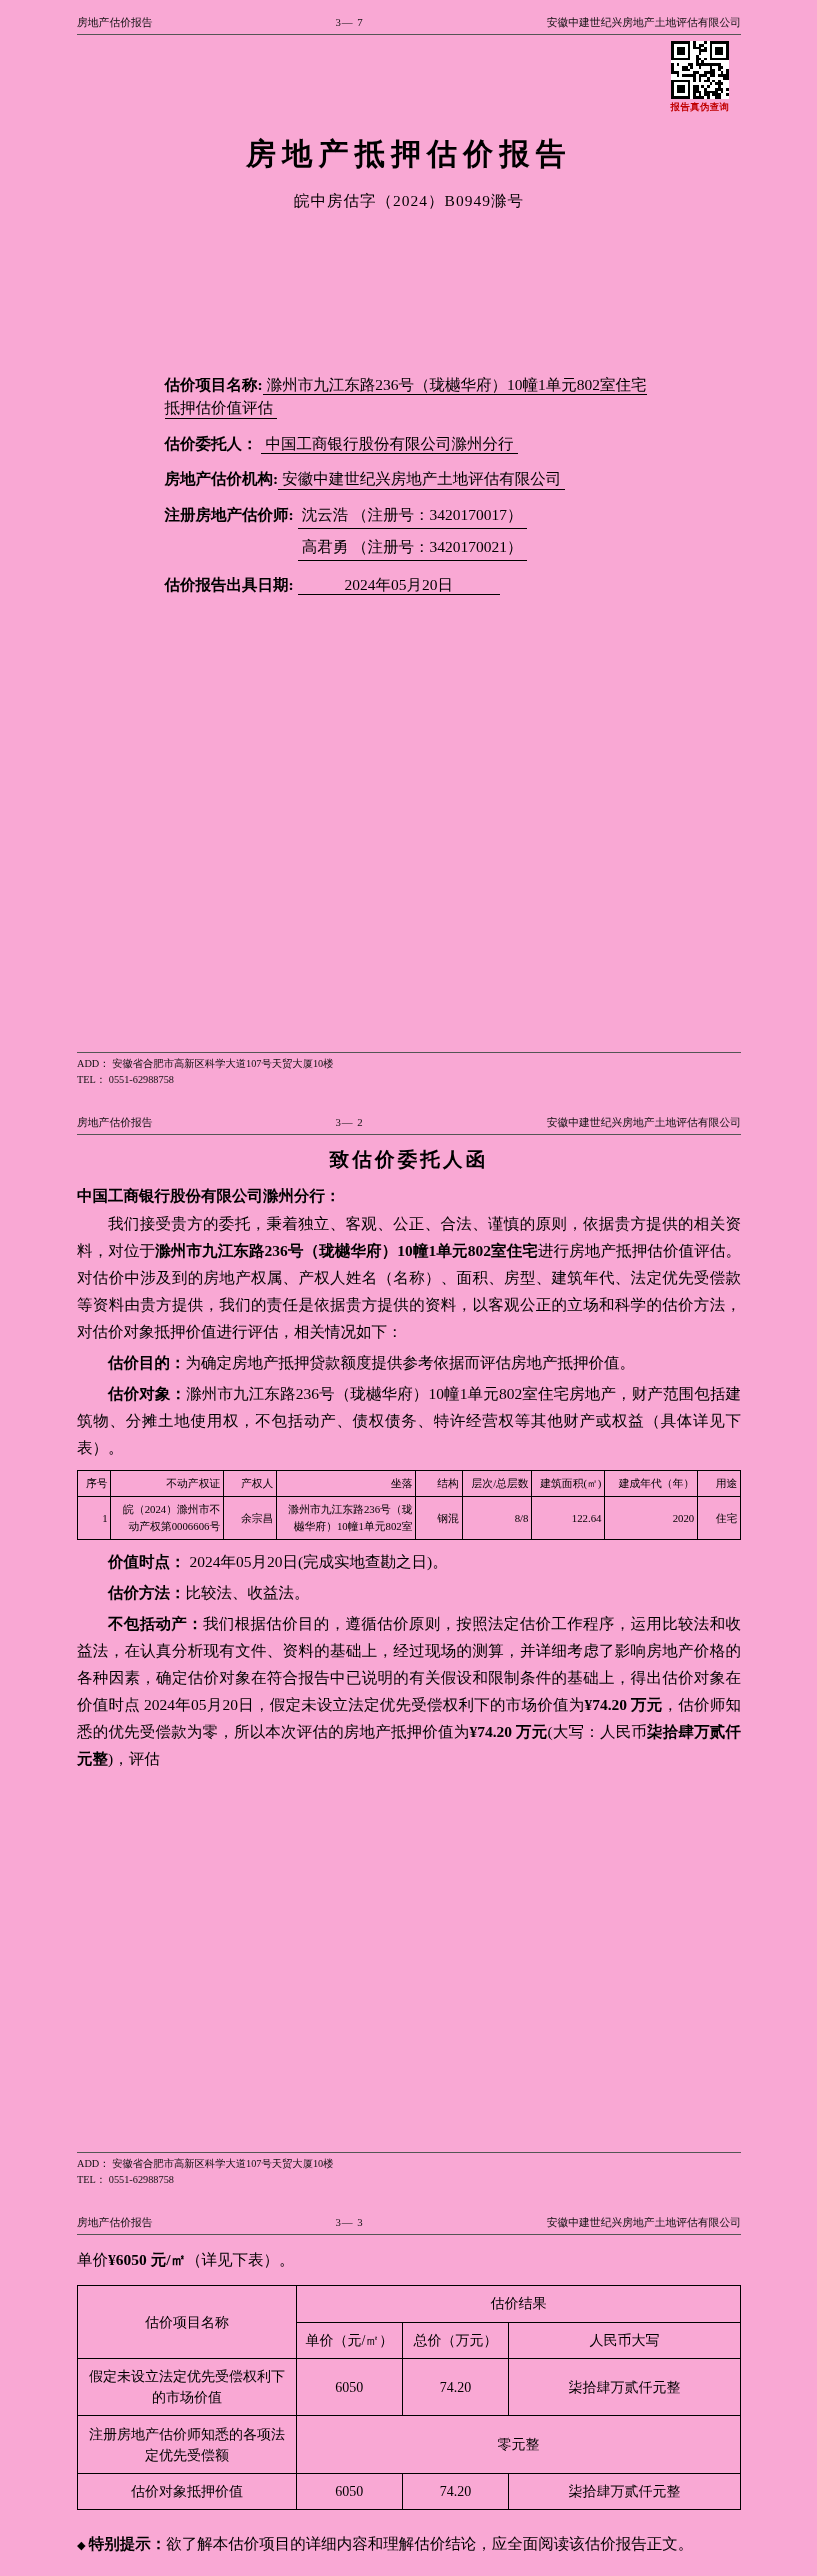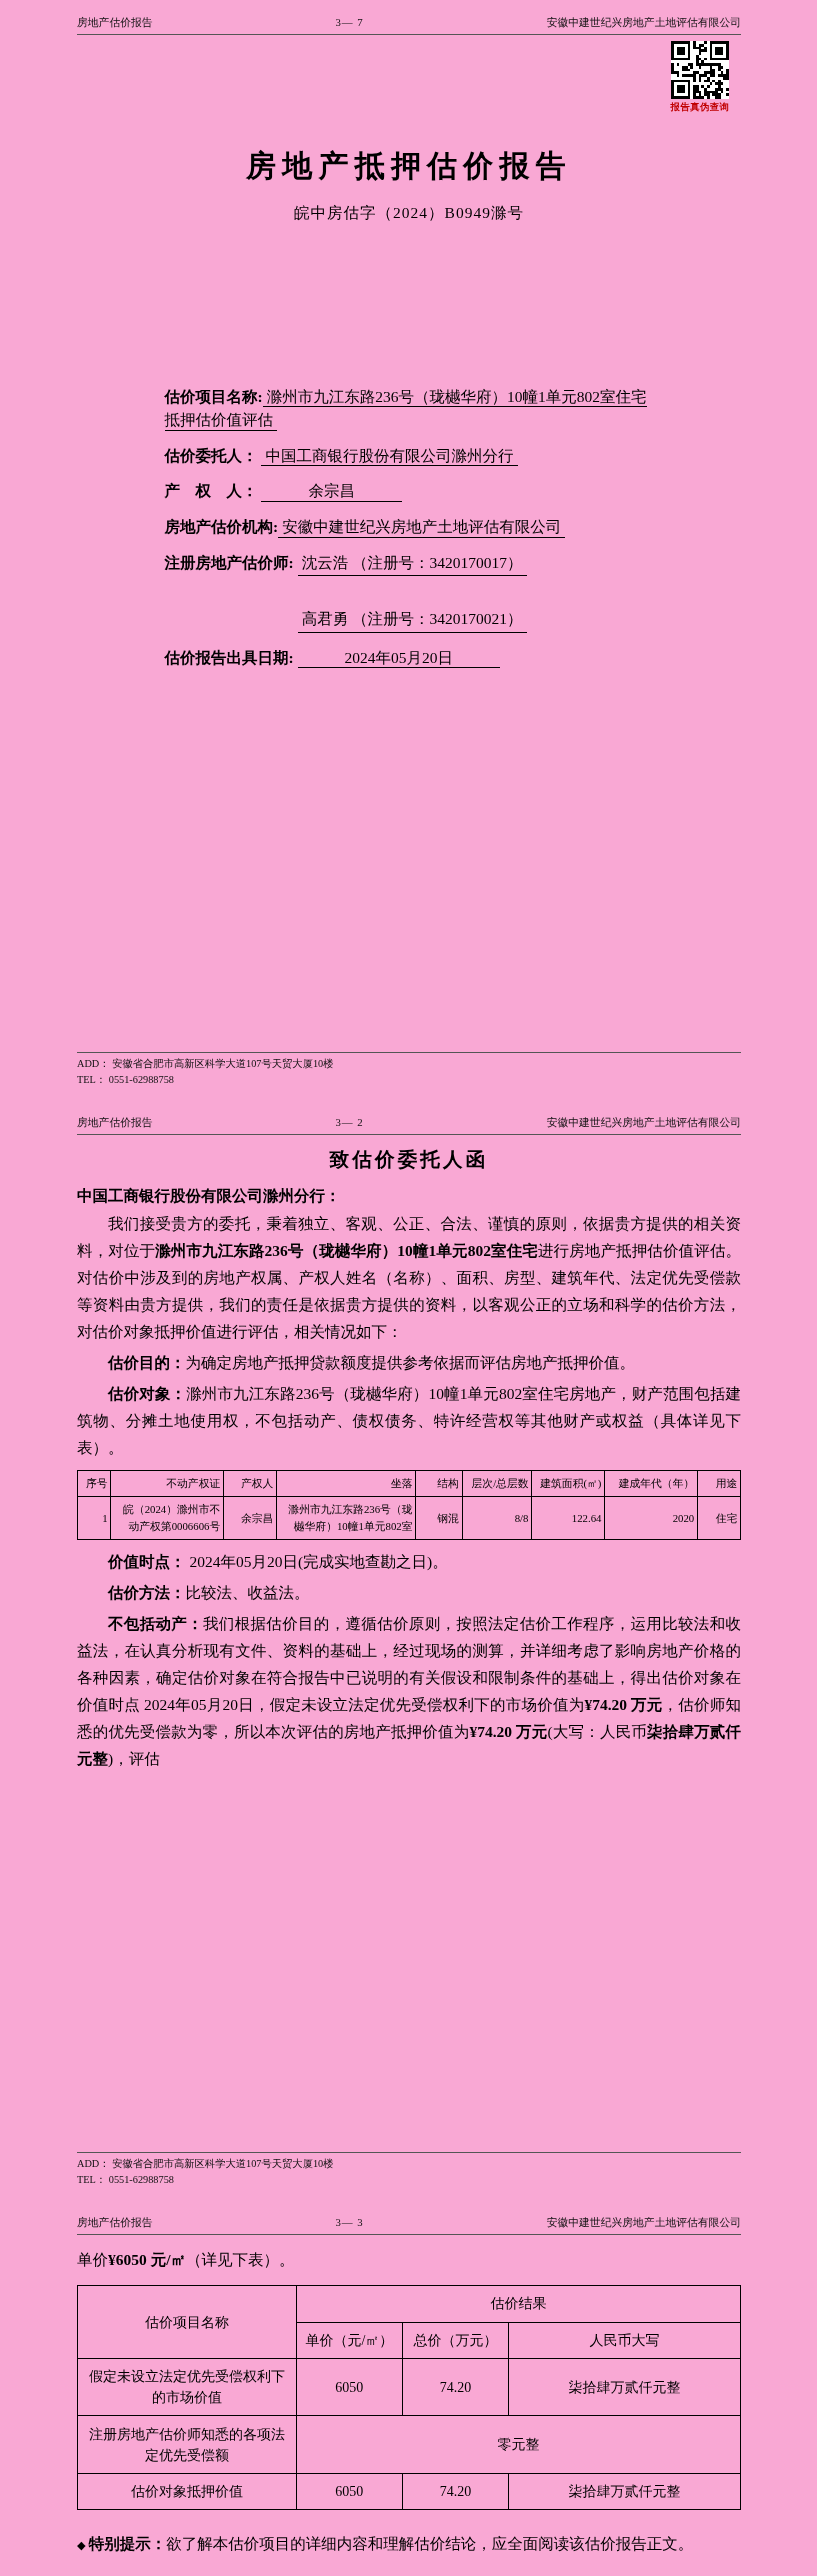--- a/index.html
+++ b/index.html
@@ -5,28 +5,28 @@
   *{margin:0;padding:0;box-sizing:border-box}
   html,body{background:#ffffff}
   body{width:818px;color:#000;font-family:"Liberation Serif","DejaVu Serif",serif}
   .page{position:relative;width:818px;height:1100px;padding:15.5px 77px 12.4px;display:flex;flex-direction:column;overflow:hidden;background:#f9a8d4}
   .page-header{display:flex;justify-content:space-between;align-items:baseline;font-size:10.8px;color:#111;border-bottom:0.5px solid #555;padding-bottom:4.1px;flex:none}
   .ph-center{letter-spacing:1px}
   .page-footer{margin-top:auto;flex:none;border-top:0.5px solid #555;padding-top:3px;font-size:10.3px;line-height:1.55;color:#111}
   .qr-wrap{align-self:flex-end;margin-top:6.2px;width:82px;text-align:center;flex:none}
   .qr-svg{width:58px;height:58px;display:block;margin:0 auto;background:#fff}
   .qr-caption{margin-top:2.6px;font-size:9.3px;font-weight:bold;color:#c00000;letter-spacing:0.5px}
-  .cover-title{margin-top:32px;text-align:center;font-size:30px;letter-spacing:6.2px;font-weight:700}
+  .cover-title{margin-top:20px;text-align:center;font-size:30px;letter-spacing:6.2px;font-weight:700}
   .cover-docno{margin-top:15.5px;text-align:center;font-size:15.5px;letter-spacing:1px}
   .cover-fields{width:489px;margin:161px auto 0;font-size:15.5px;line-height:1.5}
   .field-row{margin-bottom:12.4px}
   .field-label{font-weight:700}
   .field-value{border-bottom:1px solid #000;padding:0 4.1px 1.5px}
   .pad-wide{padding:0 47px 1.5px}
-  .appraiser-col{display:inline-flex;flex-direction:column;gap:31px;vertical-align:top}
+  .appraiser-col{display:inline-flex;flex-direction:column;gap:6px;vertical-align:top}
   .appraiser-col .field-value{width:fit-content}
   .letter-title{margin-top:11px;text-align:center;font-size:19.6px;font-weight:700;letter-spacing:3.1px}
   .salutation{margin-top:13.4px;font-size:15.5px;font-weight:700}
   .para{margin-top:4.1px;font-size:15.5px;line-height:1.74;text-align:justify}
   .indent{text-indent:2em}
   .b{font-weight:700}
   .prop-table{width:100%;border-collapse:collapse;margin:8.2px 0 5.2px;font-size:10.8px;text-align:right}
   .prop-table th,.prop-table td{border:0.5px solid #000;padding:4.1px 2.6px;vertical-align:middle;line-height:1.55;font-weight:400}
   .result-table{width:100%;border-collapse:collapse;margin:11.3px 0 7.2px;font-size:14px;text-align:center}
   .result-table th,.result-table td{border:0.5px solid #000;padding:7.2px 5.2px;vertical-align:middle;line-height:1.5;font-weight:400}
@@ -55,23 +55,20 @@
   <div class="cover-docno">皖中房估字（2024）B0949滁号</div>
 
   <div class="cover-fields">
     <div class="field-row">
       <span class="field-label">估价项目名称:</span><span class="field-value">滁州市九江东路236号（珑樾华府）10幢1单元802室住宅抵押估价值评估</span>
     </div>
     <div class="field-row">
       <span class="field-label">估价委托人：</span> <span class="field-value">中国工商银行股份有限公司滁州分行</span>
     </div>
     <div class="field-row">
-      <span class="field-label">产　权　人：</span> <span class="field-value pad-wide">余宗昌</span>
-    </div>
-    <div class="field-row">
       <span class="field-label">房地产估价机构:</span><span class="field-value">安徽中建世纪兴房地产土地评估有限公司</span>
     </div>
     <div class="field-row">
       <span class="field-label">注册房地产估价师:</span> <span class="appraiser-col">
         <span class="field-value">沈云浩 （注册号：3420170017）</span>
         <span class="field-value">高君勇 （注册号：3420170021）</span>
       </span>
     </div>
     <div class="field-row">
       <span class="field-label">估价报告出具日期:</span> <span class="field-value pad-wide">2024年05月20日</span>

